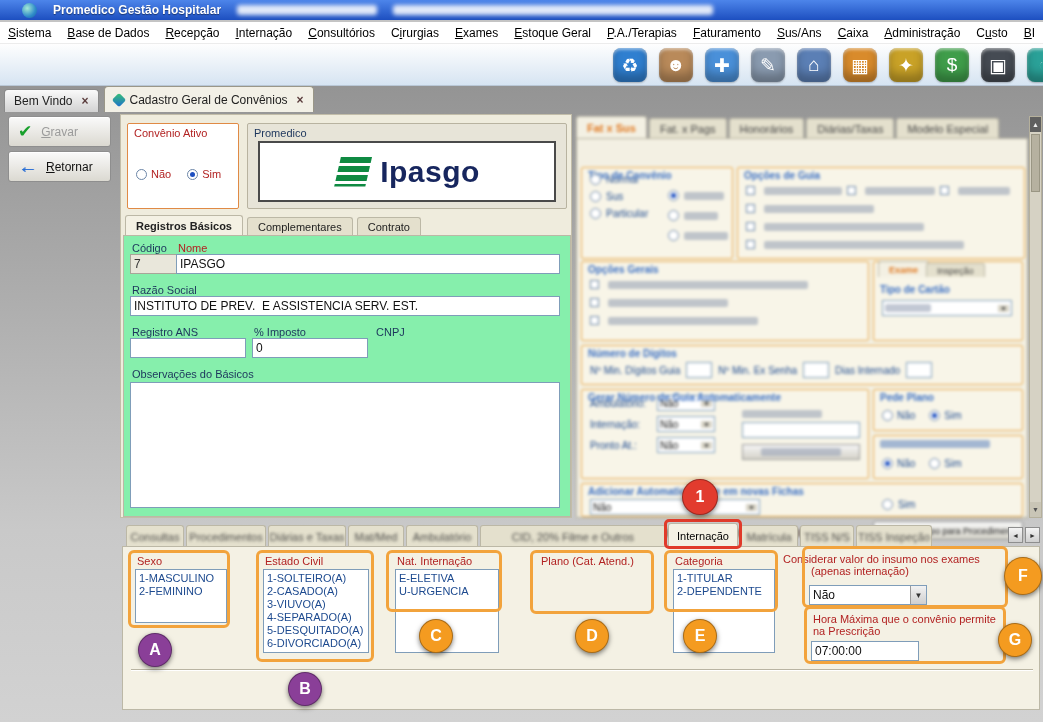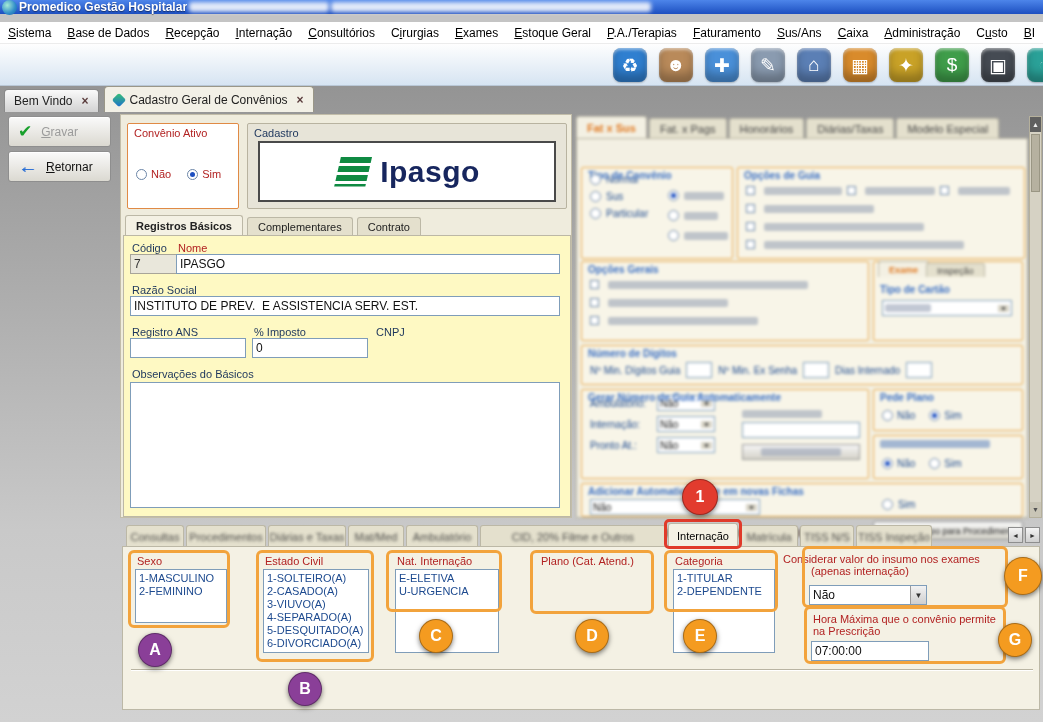--- a/index.html
+++ b/index.html
@@ -1,21 +1,21 @@
 <!DOCTYPE html>
 <html><head>
 <meta charset="utf-8">
 <style>
   * { box-sizing: border-box; margin: 0; padding: 0; }
   body { font-family: "Liberation Sans", "DejaVu Sans", sans-serif; background:#888; }
   .screen { position:relative; width:1043px; height:722px; overflow:hidden; background:#c4c4c4; font-family:"Liberation Sans","DejaVu Sans",sans-serif; }
 
   
-  .titlebar { position:absolute; left:0; top:0; width:1043px; height:14px;
-    background:linear-gradient(#4d85ea,#1d4fc0); display:flex; align-items:center; gap:2px; padding:0 2px; }
+  .titlebar { position:absolute; left:0; top:0; width:1043px; height:20px;
+    background:linear-gradient(#4d85ea,#1d4fc0); display:flex; align-items:center; gap:16px; padding:0 22px; }
   .app-icon { width:15px; height:15px; border-radius:50%;
     background:radial-gradient(circle at 35% 35%, #a5ead6, #2e8bc9 60%, #1b5fa0); flex:0 0 auto; }
   .titlebar .title { color:#fff; font-weight:bold; font-size:12px; text-shadow:0 1px 1px rgba(0,0,0,.45); white-space:nowrap; }
   .tb-blur { height:10px; background:rgba(255,255,255,.85); border-radius:3px; filter:blur(2.2px); }
 
   
   .menubar { position:absolute; left:0; top:22px; width:1043px; height:22px; background:#fff;
     display:flex; align-items:center; font-size:12px; border-bottom:1px solid #ececec; }
   .menu-item { padding:3px 8px; color:#000; white-space:nowrap; cursor:default; }
 
@@ -62,21 +62,21 @@
   .logo-frame { position:absolute; left:10px; top:17px; width:298px; height:61px; background:#fff; border:2px solid #4a4a4a;
     display:flex; align-items:center; justify-content:center; gap:8px; }
   .logo-ico { width:38px; height:30px; background:repeating-linear-gradient(180deg,#0f8a42 0 6px,#fff 6px 9px);
     clip-path:polygon(18% 0, 100% 0, 82% 100%, 0 100%); }
   .logo-text { font-size:30px; font-weight:bold; color:#17265e; letter-spacing:0.5px; }
 
   .rec-tabs { position:absolute; left:4px; top:100px; height:21px; display:flex; gap:4px; align-items:flex-end; }
   .rec-tab { height:19px; padding:0 10px; font-size:11px; background:#e4e0cd; border:1px solid #bcb8a6; border-bottom:none;
     border-radius:3px 3px 0 0; display:flex; align-items:center; color:#222; cursor:pointer; }
   .rec-tab.active { height:21px; background:#f4f1e4; font-weight:bold; }
-  .rec-panel { position:absolute; left:2px; top:120px; width:448px; height:282px; background:#fef9c3; border:1px solid #bcb8a6; }
+  .rec-panel { position:absolute; left:2px; top:120px; width:448px; height:282px; background:#86efac; border:1px solid #bcb8a6; }
   .flabel { position:absolute; font-size:11px; }
   .tinput { position:absolute; height:20px; border:1px solid #7f9db9; background:#fff; font:12px "Liberation Sans","DejaVu Sans",sans-serif;
     padding:0 3px; color:#111; }
   .tinput[readonly].dis { background:#e9e7db; border-color:#a8a599; color:#333; }
   textarea.tarea { position:absolute; border:1px solid #7f9db9; background:#fff; resize:none;
     font:12px "Liberation Sans","DejaVu Sans",sans-serif; padding:2px 3px; }
 
   
   .right-panel { position:absolute; left:576px; top:116px; width:452px; height:402px; filter:blur(1.7px); }
   .rp-tabs { position:absolute; left:0; top:0; height:22px; display:flex; gap:2px; align-items:flex-end; }
@@ -231,21 +231,21 @@
           <span class="rd"></span>
           <span class="req">Não</span>
         </span>
         <span class="radio">
           <span class="rd sel"></span>
           <span class="req">Sim</span>
         </span>
       </div>
     </div>
     <div class="groupbox" id="gb-logo">
-      <span class="gb-title dark-label">Cadastro</span>
+      <span class="gb-title dark-label">Promedico</span>
       <div class="logo-frame">
         <span class="logo-ico"></span>
         <span class="logo-text">Ipasgo</span>
       </div>
     </div>
 
     <div class="rec-tabs">
 
     <div class="rec-tab active">Registros Básicos</div>
         <div class="rec-tab">Complementares</div>
@@ -540,21 +540,21 @@
 
     <span class="blabel" style="left:660px;top:6px">Considerar valor do insumo nos exames</span>
     <span class="blabel" style="left:688px;top:18px">(apenas internação)</span>
     <div class="combo" style="left:686px;top:38px;width:118px">
       <span>Não</span>
       <span class="dd">▼</span>
     </div>
 
     <span class="blabel" style="left:690px;top:66px">Hora Máxima que o convênio permite</span>
     <span class="blabel" style="left:690px;top:78px">na Prescrição</span>
-    <input class="tinput" style="left: 688px; top: 94px; width: 118px;" value="07:00:00">
+    <input class="tinput" style="left: 688px; top: 94px; width: 108px;" value="07:00:00">
 
     <div class="bdivider"></div>
   </div>
 
   <div class="hl-red" id="hl-tab"></div>
   <div class="hl" id="hl-a"></div>
   <div class="hl" id="hl-b"></div>
   <div class="hl" id="hl-c"></div>
   <div class="hl" id="hl-d"></div>
   <div class="hl" id="hl-e"></div>

